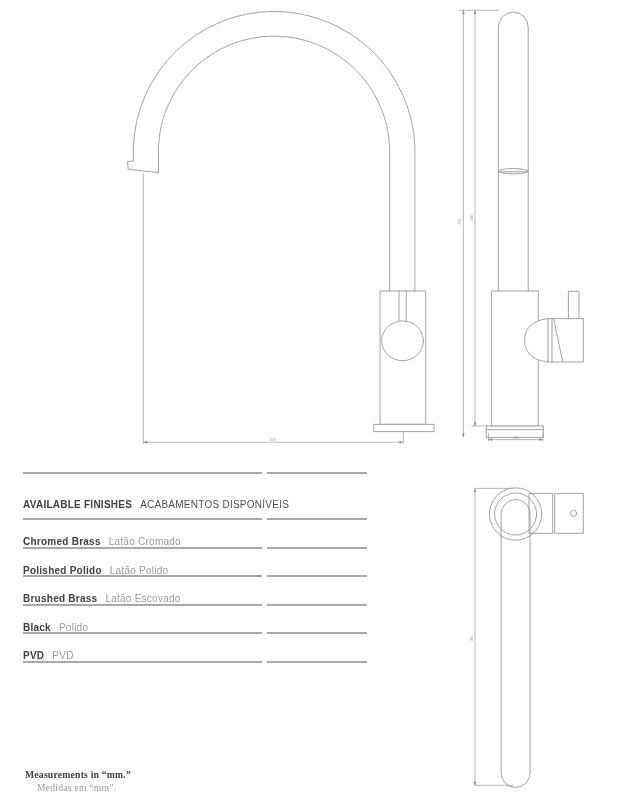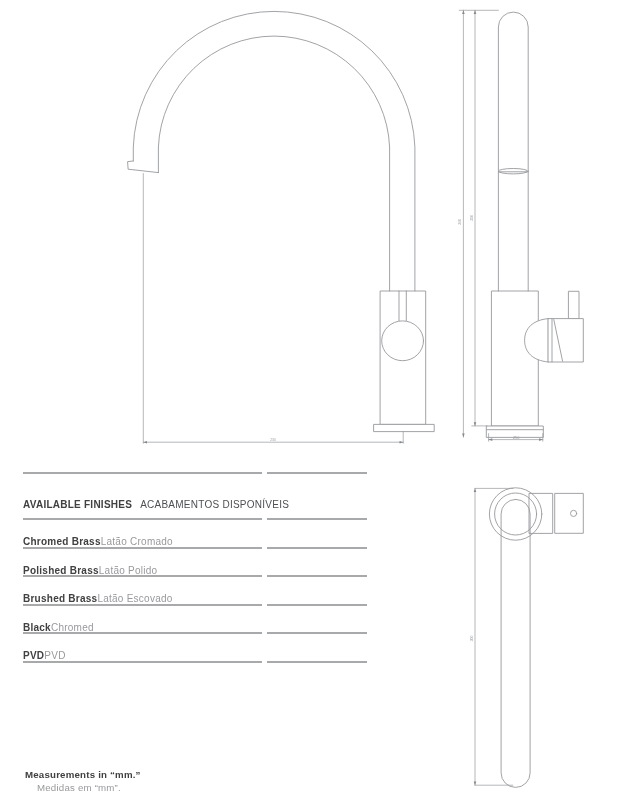--- a/index.html
+++ b/index.html
@@ -8,25 +8,25 @@
   .drawings{position:absolute;left:0;top:0;}
 
   
   .finishes{position:absolute;left:23px;top:472px;width:344px;color:#414042;}
   .f-row{position:relative;border-top:2px solid #a8a9ab;box-sizing:border-box;}
   .f-row::after{content:"";position:absolute;left:239px;top:-2px;width:5px;height:2px;background:#fff;}
   .f-head{height:46px;padding-top:20px;}
   .f-item{height:28.6px;padding-top:11px;}
   .f-end{height:0;}
   .en{font-weight:bold;font-size:10px;letter-spacing:.25px;color:#414042;}
-  .pt{font-size:10px;letter-spacing:.25px;color:#97999c;font-weight:normal;}
+  .pt{font-size:10px;letter-spacing:.25px;color:#97999c;margin-left:8px;font-weight:normal;}
   .pt-head{font-size:10px;letter-spacing:.25px;color:#4d4f52;margin-left:8px;}
 
   
-  .note{position:absolute;left:25px;top:769px;font-size:9.7px;line-height:12.5px;letter-spacing:.2px;}
+  .note{position:absolute;left:25px;top:769px;font-size:9.7px;line-height:12.5px;letter-spacing:.2px;font-family:Liberation Serif, serif;}
   .note-en{font-weight:bold;color:#414042;}
   .note-pt{color:#97999c;padding-left:12px;}
 </style>
 </head>
 <body>
 
 <div class="page">
 
   <svg class="drawings" width="619" height="800" viewBox="0 0 619 800">
     <g stroke="#97999c" stroke-width="0.9" fill="none" stroke-linejoin="round" stroke-linecap="round">
@@ -108,27 +108,27 @@
   </svg>
 
   <div class="finishes">
     <div class="f-row f-head">
       <span class="en">AVAILABLE FINISHES</span><span class="pt-head">ACABAMENTOS DISPONÍVEIS</span>
     </div>
     <div class="f-row f-item">
       <span class="en">Chromed Brass</span><span class="pt">Latão Cromado</span>
     </div>
     <div class="f-row f-item">
-      <span class="en">Polished Brass</span><span class="pt">Latão Polido</span>
+      <span class="en">Polished Polido</span><span class="pt">Latão Polido</span>
     </div>
     <div class="f-row f-item">
       <span class="en">Brushed Brass</span><span class="pt">Latão Escovado</span>
     </div>
     <div class="f-row f-item">
-      <span class="en">Black</span><span class="pt">Chromed</span>
+      <span class="en">Black</span><span class="pt">Polido</span>
     </div>
     <div class="f-row f-item">
       <span class="en">PVD</span><span class="pt">PVD</span>
     </div>
     <div class="f-row f-end"></div>
   </div>
 
   <div class="note">
     <div class="note-en">Measurements in “mm.”</div>
     <div class="note-pt">Medidas em “mm”.</div>

